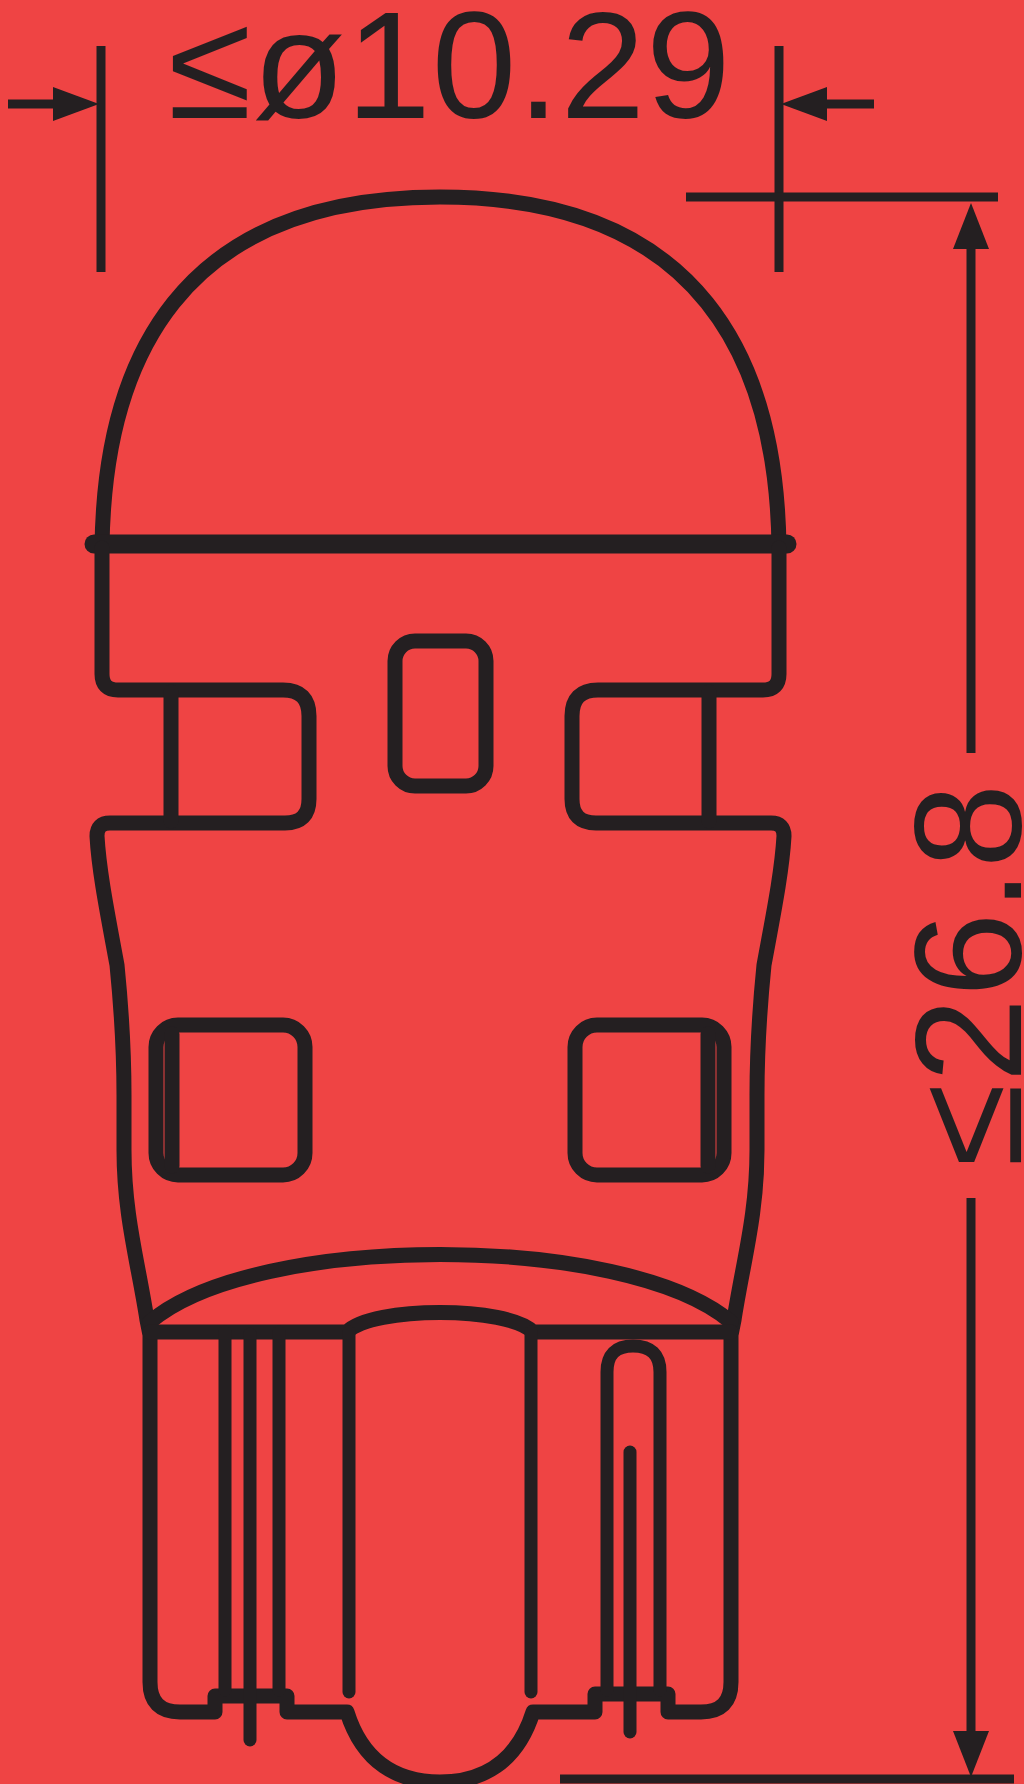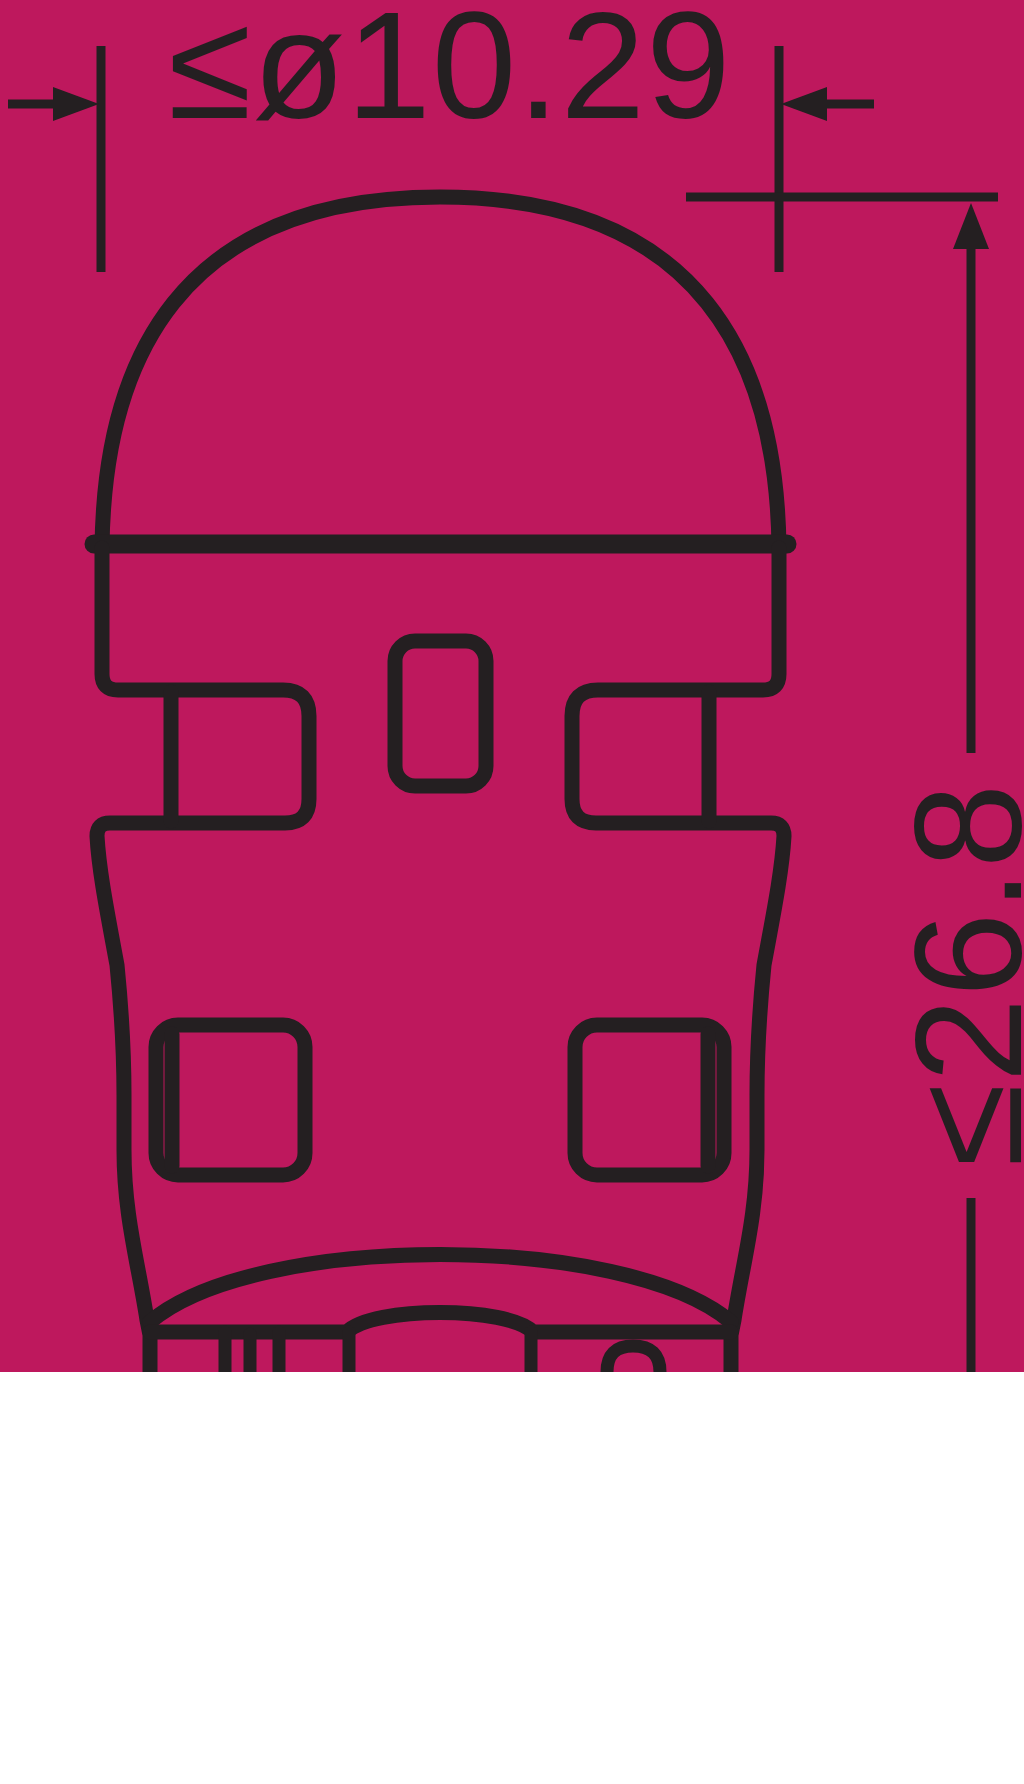--- a/index.html
+++ b/index.html
@@ -1,20 +1,20 @@
 <!DOCTYPE html>
 <html><head>
 <meta charset="utf-8">
 <style>
   html, body { margin: 0; padding: 0; background: #ffffff; }
   #page {
     position: relative;
     width: 1024px;
-    height: 1372px;
-    background: #be185d;
+    height: 1784px;
+    background: #ef4444;
     overflow: hidden;
   }
   svg { display: block; }
   .stroke {
     fill: none;
     stroke: #241f21;
     stroke-width: 15;
     stroke-linecap: round;
     stroke-linejoin: round;
   }

